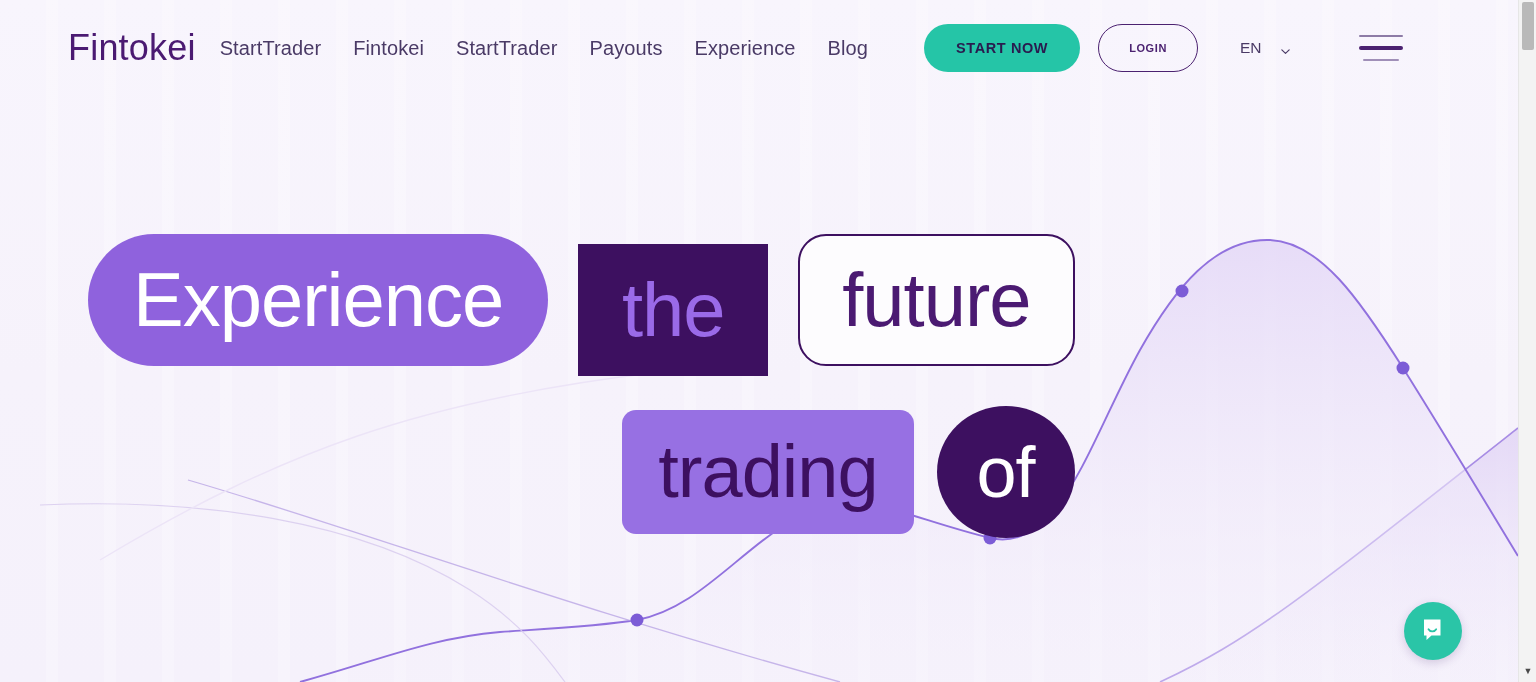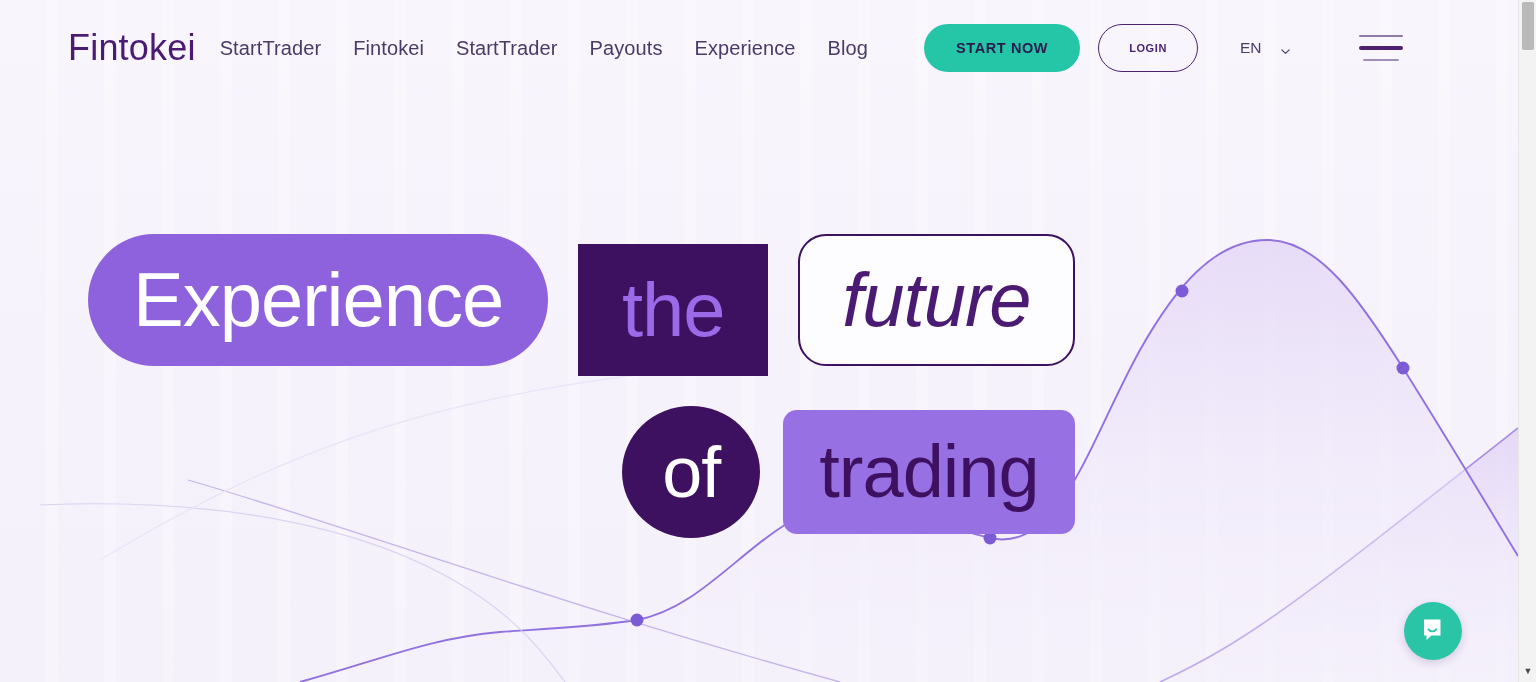--- a/index.html
+++ b/index.html
@@ -204,21 +204,20 @@
     margin-top: 20px;
   }
 
   .word-future {
     background: #fdfcfe;
     color: #4b1a72;
     border: 2.2px solid #3d1060;
     border-radius: 28px;
     height: 132px;
     padding: 0 42px;
-    font-style: italic;
   }
 
   .word-of {
     background: #3d1060;
     color: #ffffff;
     border-radius: 50%;
     width: 138px;
     height: 132px;
     font-size: 72px;
   }
@@ -372,22 +371,22 @@
       </div>
     </header>
 
     <div class="hero">
       <div class="hero-line line1">
         <div class="word word-experience">Experience</div>
         <div class="word word-the">the</div>
         <div class="word word-future">future</div>
       </div>
       <div class="hero-line line2">
+        <div class="word word-trading">trading</div>
         <div class="word word-of">of</div>
-        <div class="word word-trading">trading</div>
       </div>
     </div>
 
     <div class="chat-launcher">
       <span>
         <svg width="30" height="30" viewBox="0 0 30 30">
           <path d="M6 5.5 H22.5 V21.5 H13.5 L8.5 26 V21.5 H6 Z" fill="#ffffff"></path>
           <path d="M10.5 15.2 C12.2 18.2 16.4 18.2 18.2 15.2" fill="none" stroke="#2ac5a7" stroke-width="1.8" stroke-linecap="round"></path>
         </svg>
       </span>

